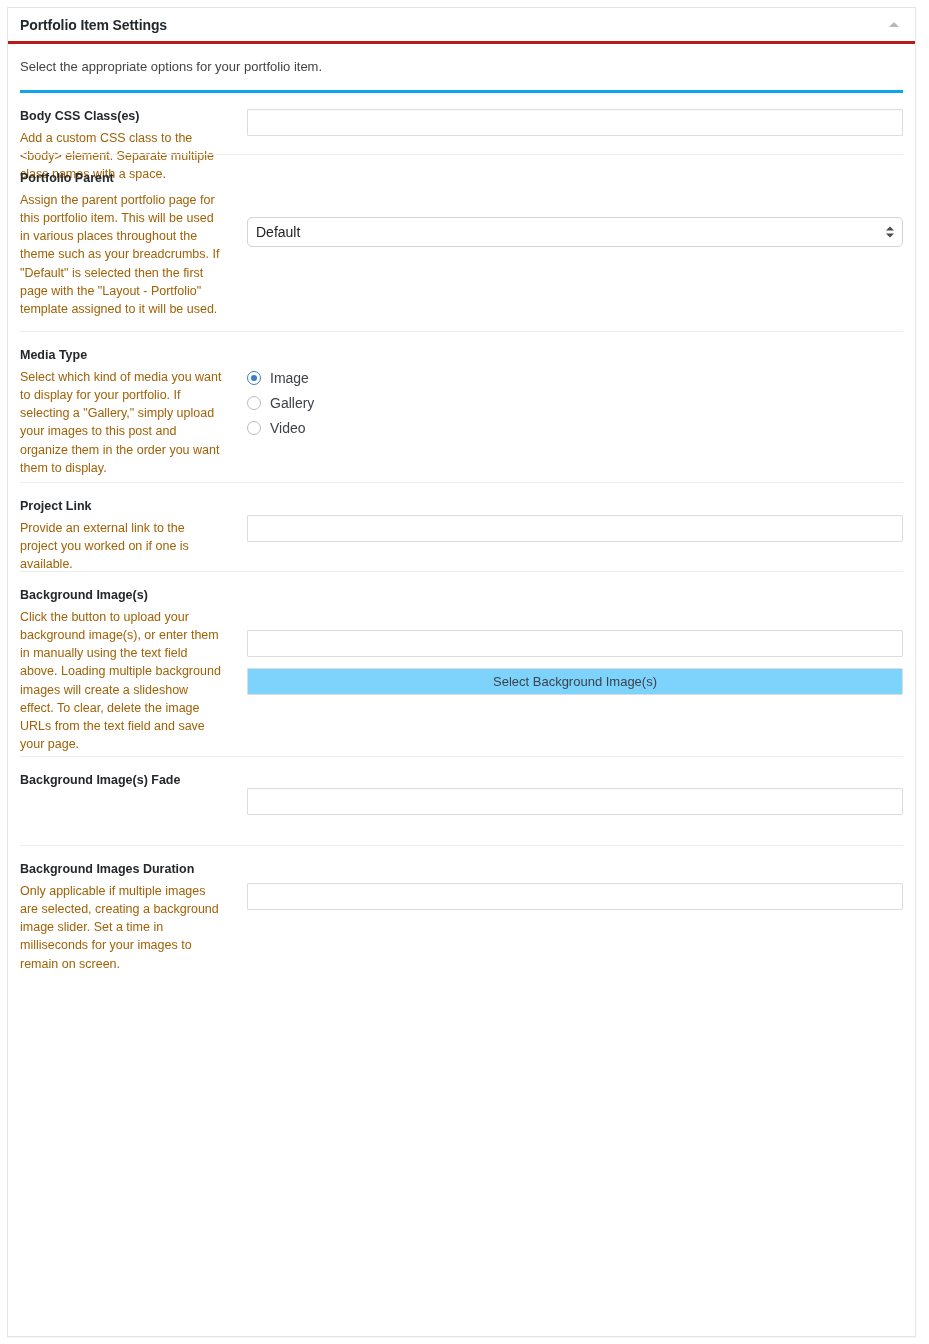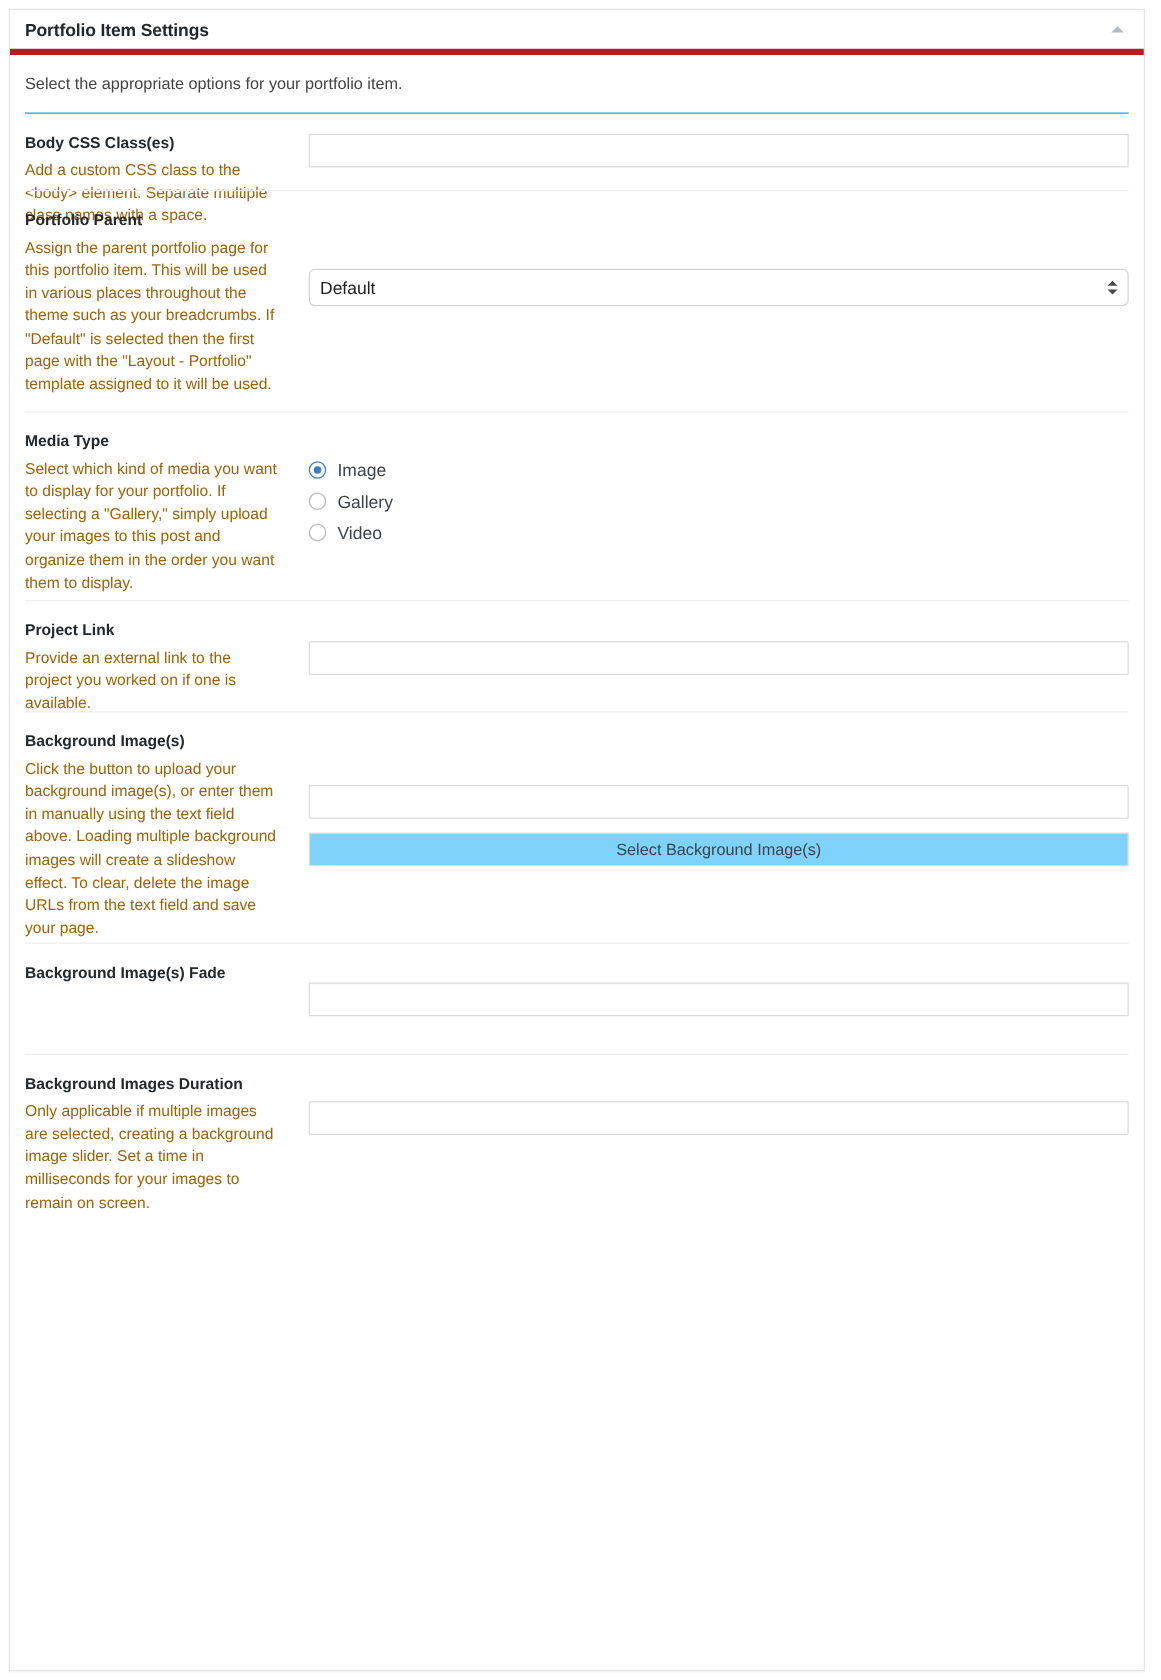--- a/index.html
+++ b/index.html
@@ -17,21 +17,21 @@
     min-height: 1330px;
     background: #ffffff;
     border: 1px solid #e5e5e5;
     box-shadow: 0 1px 1px rgba(0,0,0,0.04);
   }
 
   
   .panel-header {
     position: relative;
     height: 36px;
-    border-bottom: 5px solid #b91c1c;
+    border-bottom: 3px solid #b91c1c;
     padding: 0 12px;
     display: flex;
     align-items: center;
   }
   .panel-title {
     font-size: 14px;
     font-weight: bold;
     color: #23282d;
     letter-spacing: -0.1px;
     line-height: 1;
@@ -59,21 +59,21 @@
   }
 
   
   .rows { padding: 0 12px 0 12px; }
 
   .row {
     position: relative;
     border-top: 1px solid #eeeeee;
     padding: 16px 0 0 0;
   }
-  .row:first-child { border-top: 1px solid #0ea5e9; }
+  .row:first-child { border-top: 3px solid #0ea5e9; }
 
   .row-label {
     position: absolute;
     left: 0; top: 16px;
     width: 205px;
   }
   .field-title {
     font-size: 12.5px;
     font-weight: bold;
     color: #23282d;

